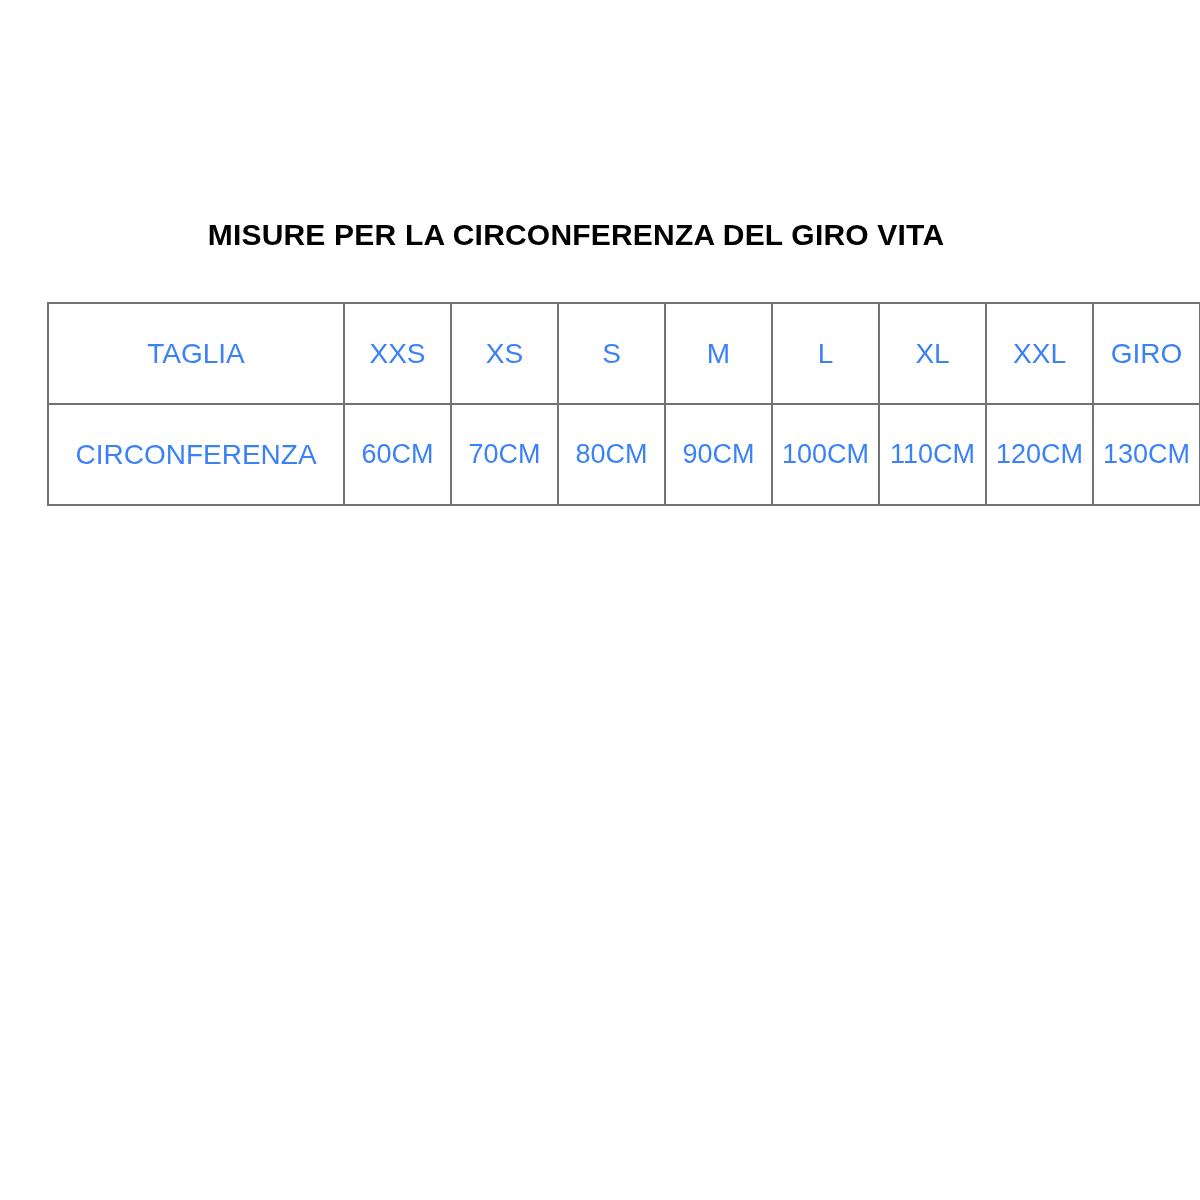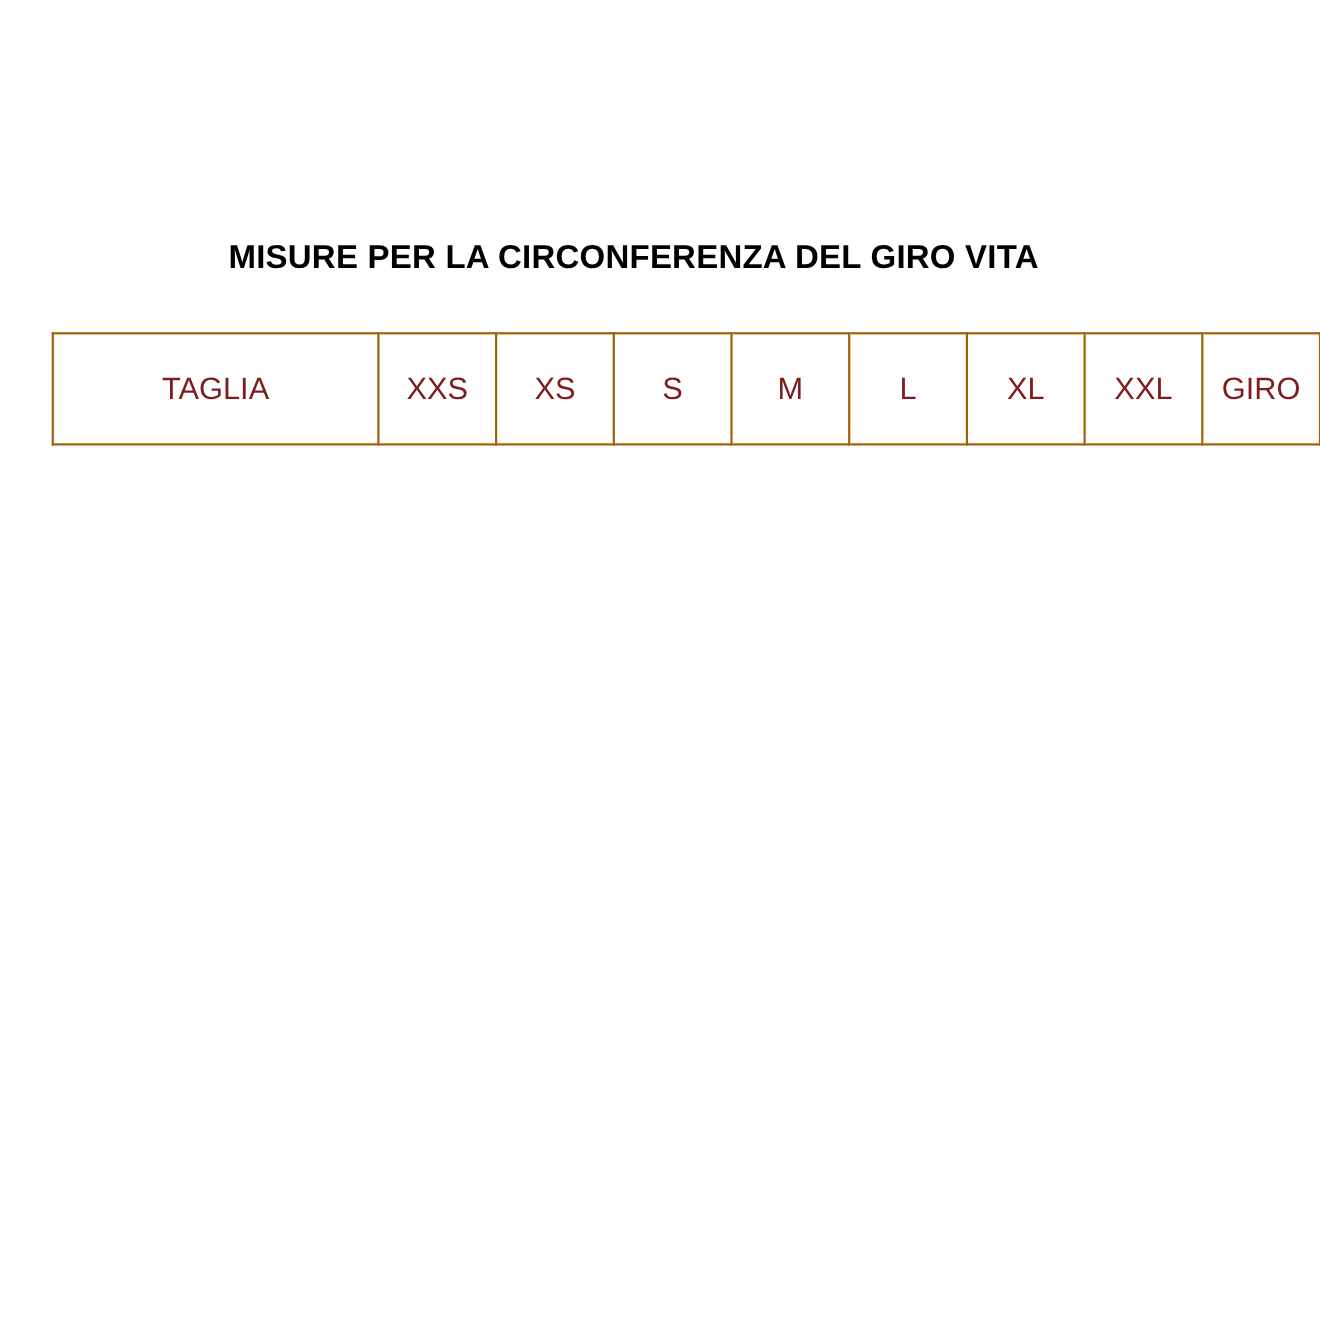--- a/index.html
+++ b/index.html
@@ -40,26 +40,26 @@
     left: 47px;
     width: 1098px;
   }
   table.size-table {
     border-collapse: collapse;
     table-layout: fixed;
     width: 1098px;
     background: #ffffff;
   }
   table.size-table td {
-    border: 2px solid #a16207;
+    border: 2px solid #737373;
     text-align: center;
     vertical-align: middle;
     font-size: 27px;
     font-weight: normal;
-    color: #7f1d1d;
+    color: #3b82f6;
     height: 99px;
     padding: 0 2px;
     white-space: nowrap;
     overflow: hidden;
   }
   table.size-table td.label-cell {
     width: 290px;
     font-size: 28px;
   }
   table.size-table td.val {
@@ -84,17 +84,28 @@
           <td class="label-cell">TAGLIA</td>
           <td class="val">XXS</td>
           <td class="val">XS</td>
           <td class="val">S</td>
           <td class="val">M</td>
           <td class="val">L</td>
           <td class="val">XL</td>
           <td class="val">XXL</td>
           <td class="val">GIRO</td>
         </tr>
+        <tr>
+          <td class="label-cell">CIRCONFERENZA</td>
+          <td class="val">60CM</td>
+          <td class="val">70CM</td>
+          <td class="val">80CM</td>
+          <td class="val">90CM</td>
+          <td class="val">100CM</td>
+          <td class="val">110CM</td>
+          <td class="val">120CM</td>
+          <td class="val">130CM</td>
+        </tr>
       </tbody>
     </table>
   </div>
 
 </div>
 
 </body></html>

